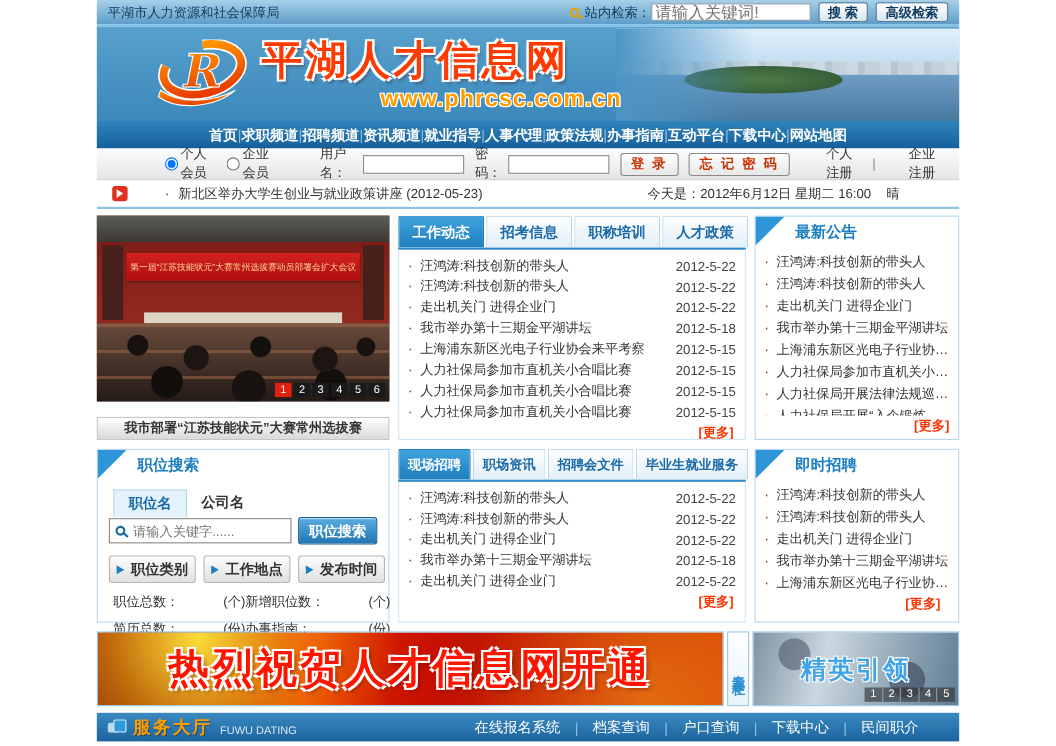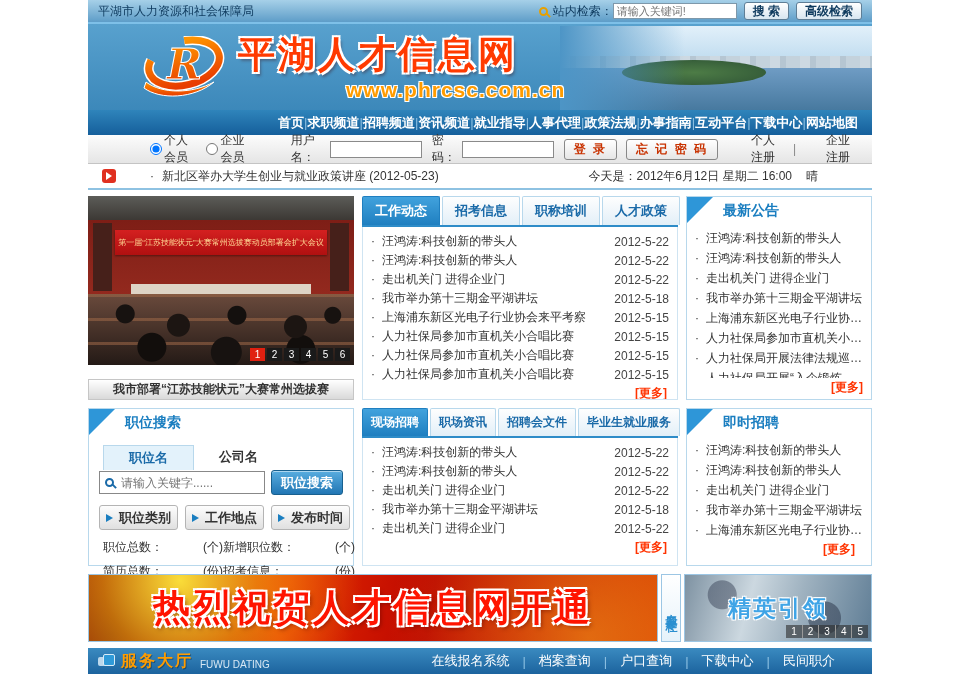--- a/index.html
+++ b/index.html
@@ -12,21 +12,21 @@
   .page { width:784px; margin:0 auto; position:relative; }
 
   
   .topbar { height:22px; background:linear-gradient(#a6d0e8,#5e9dc8);
     display:flex; align-items:center; font-size:12px; color:#0e3a5e; padding:0 10px; }
   .topbar .spacer { flex:1; }
   .mag { width:9px; height:9px; border:2px solid #e8a000; border-radius:50%;
     position:relative; display:inline-block; margin:0 5px 0 0; }
   .mag::after { content:""; position:absolute; width:6px; height:2px; background:#e8a000;
     transform:rotate(45deg); right:-5px; bottom:-2px; }
-  .site-search { width:124px; height:16px; border:1px solid #7e98aa; font-size:11px; padding:0 3px; color:#333; }
+  .site-search { width:145px; height:16px; border:1px solid #7e98aa; font-size:15px; padding:0 3px; color:#333; }
   .tb-btn { height:18px; background:linear-gradient(#ffffff,#d8e6f0); border:1px solid #5e7e96;
     border-radius:3px; font-size:12px; font-weight:bold; color:#0e3a5e; margin-left:7px;
     padding:0 8px; display:flex; align-items:center; cursor:pointer; white-space:nowrap; }
 
   
   .header { height:88px; background:linear-gradient(#58a1ce,#3c88ba);
     border-top:2px solid #7ec0e8; position:relative; overflow:hidden; }
   .logo { position:absolute; left:52px; top:12px; }
   .site-title { position:absolute; left:150px; top:6px; font-size:37px; font-weight:bold;
     color:#ff3a00; letter-spacing:3px; white-space:nowrap;
@@ -38,21 +38,21 @@
   .hp-sky { position:absolute; inset:0; background:linear-gradient(#e2f0fa 0%,#bcdaee 45%,#a2c8e2 55%); }
   .hp-city { position:absolute; left:0; right:0; top:36%; height:16%;
     background:repeating-linear-gradient(90deg,#cdd9e2 0 10px,#b6c6d2 10px 16px,#c4d2dc 16px 30px); }
   .hp-water { position:absolute; left:0; right:0; top:50%; bottom:0; background:linear-gradient(#6f9cc4,#47799f); }
   .hp-island { position:absolute; left:20%; top:40%; width:46%; height:30%;
     background:radial-gradient(ellipse at center,#4d7c46 0%,#375f3a 70%); border-radius:50%; }
   .hp-fade { position:absolute; inset:0; background:linear-gradient(to right,#4d95c6 0%,rgba(77,149,198,0) 40%); }
 
   
   .nav { height:25px; background:linear-gradient(#2f84bb,#155f9b); display:flex; align-items:center;
-    justify-content:flex-end; padding:0 14px; font-size:13px; font-weight:bold; }
+    justify-content:center; padding:0 14px; font-size:13px; font-weight:bold; }
   .nav a { color:#fff; text-decoration:none; white-space:nowrap; }
   .nav .sep { color:#8cc0e2; font-weight:normal; }
 
   
   .loginbar { height:29px; background:linear-gradient(#fcfcfc,#e5e5e5); border-bottom:1px solid #c4c4c4;
     display:flex; align-items:center; font-size:12px; color:#333; padding:0 10px 0 62px; }
   .loginbar label { margin-right:10px; display:flex; align-items:center; gap:2px; }
   .loginbar input[type=radio] { width:12px; height:12px; margin:0; }
   .lg-name { margin-left:28px; }
   .lg-input { width:92px; height:17px; border:1px solid #8a8a8a; margin:0 10px 0 3px; }
@@ -140,21 +140,21 @@
   .side-list { padding:3px 8px 0; flex:1; overflow:hidden; }
   .side-item { display:flex; align-items:center; height:20px; font-size:12px; color:#333; }
   .side-item .t { white-space:nowrap; overflow:hidden; text-overflow:ellipsis; color:#333;
     text-decoration:none; cursor:pointer; }
   .side-item .t::before { content:"·"; margin-right:7px; }
   .side-col .more { padding-right:8px; }
 
   
   .job-col { width:266px; border:1px solid #b8d8ec; position:relative; background:#fff; }
   .job-tabs { margin:8px 0 0 14px; display:flex; font-size:13px; font-weight:bold; }
-  .job-tab { padding:3px 25px; color:#333; cursor:pointer; }
+  .job-tab { padding:3px 13px; color:#333; cursor:pointer; }
   .job-tab.active { color:#1a6aa8; background:#e3f2fb; border:1px solid #b8d8ec; border-bottom:none; }
   .job-search-row { display:flex; margin:0 10px; gap:6px; align-items:center; }
   .job-input-wrap { flex:1; height:23px; border:1px solid #888; display:flex; align-items:center;
     padding:0 5px; background:#fff; }
   .job-input-wrap .mag { border-color:#1a6aa8; }
   .job-input-wrap .mag::after { background:#1a6aa8; }
   .job-input { border:none; outline:none; flex:1; font-size:12px; color:#555; width:50px; }
   .job-search-btn { width:72px; height:25px; background:linear-gradient(#59addf,#2176b4);
     border:1px solid #18608f; border-radius:3px; color:#fff; font-weight:bold; font-size:13px;
     cursor:pointer; box-shadow:inset 0 1px 0 rgba(255,255,255,.5); }
@@ -440,21 +440,21 @@
             <span>发布时间</span>
           </button>
         </div>
         <div class="stats">
           <span>职位总数：</span>
           <span class="u">(个)</span>
           <span>新增职位数：</span>
           <span class="u">(个)</span>
           <span>简历总数：</span>
           <span class="u">(份)</span>
-          <span>招考信息：</span>
+          <span>办事指南：</span>
           <span class="u">(份)</span>
         </div>
       </div>
 
       <div class="news-col">
         <div class="tabs small">
           <span class="tab active">现场招聘</span>
           <span class="tab">职场资讯</span>
           <span class="tab">招聘会文件</span>
           <span class="tab">毕业生就业服务</span>

